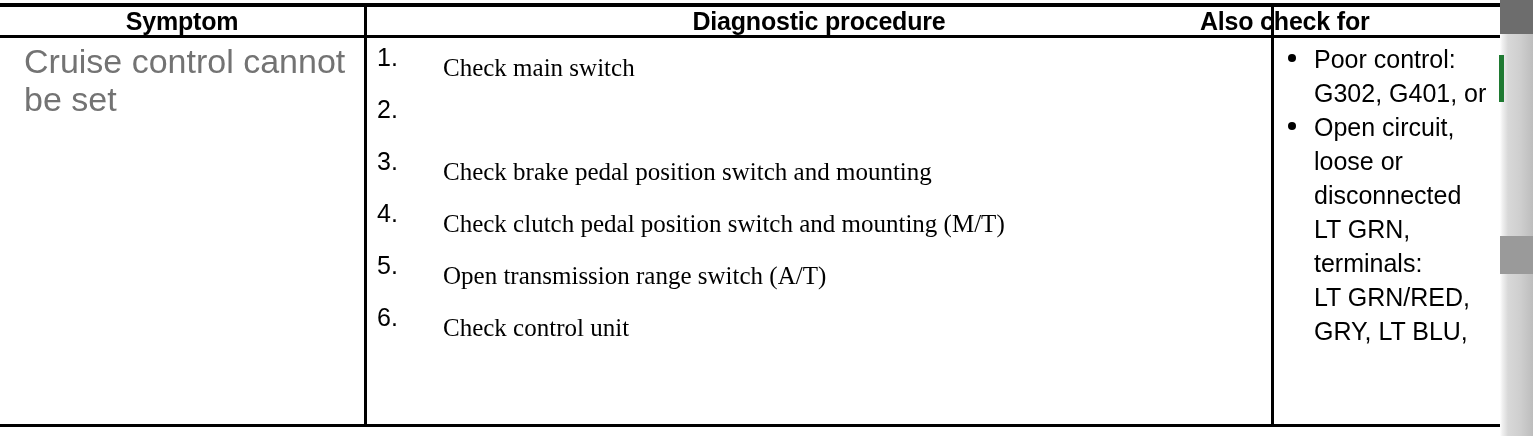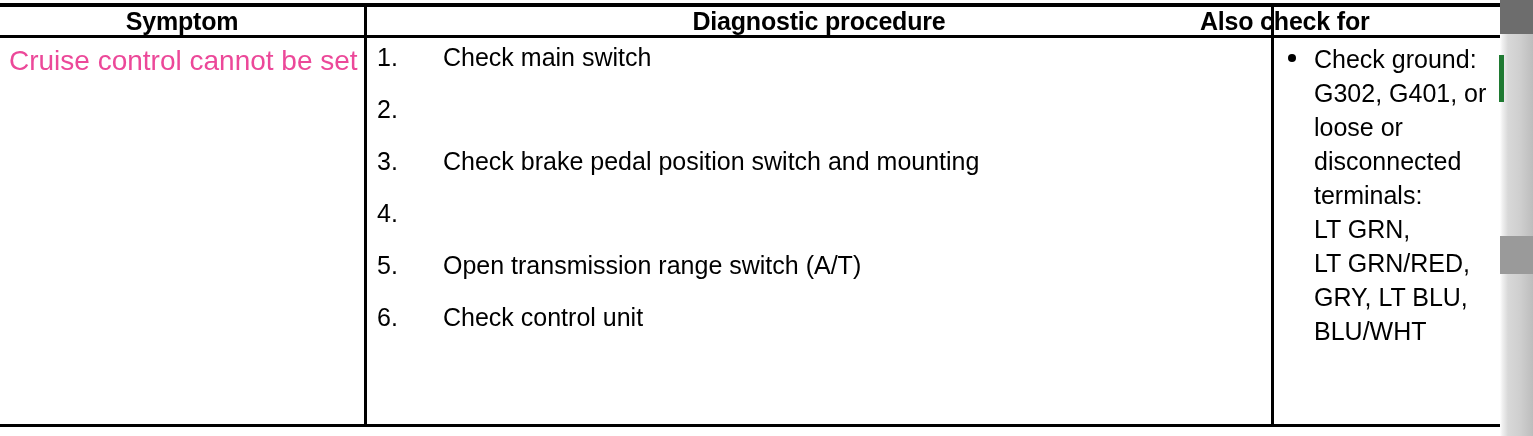--- a/index.html
+++ b/index.html
@@ -88,26 +88,26 @@
     text-align: center;
     letter-spacing: -0.2px;
   }
   .hdr-symptom   { left: 0px;    width: 364px; }
   .hdr-procedure { left: 367px;  width: 904px; }
   .hdr-also      { left: 1200px; width: 232px; text-align: left; }
 
   
   .col-symptom {
     position: absolute;
-    left: 9px;
+    left: 24px;
     top: 42px;
     width: 350px;
-    font-size: 28px;
+    font-size: 34px;
     line-height: 38px;
-    color: #ec4899;
+    color: #737373;
   }
 
   
   .col-procedure {
     position: absolute;
     left: 377px;
     top: 42px;
     width: 890px;
   }
   .proc-item {
@@ -121,21 +121,22 @@
   .proc-num {
     position: absolute;
     left: 0;
     top: 0;
     width: 52px;
     text-align: left;
   }
   .proc-text {
     position: absolute;
     left: 66px;
-    top: 0;
+    top: 11px;
+    font-family: Liberation Serif, serif;
   }
 
   
   .col-also {
     position: absolute;
     left: 1286px;
     top: 42px;
     width: 230px;
     font-size: 25px;
     line-height: 34px;
@@ -186,44 +187,48 @@
       </div>
       <div class="proc-item">
         <span class="proc-num">2.</span>
       </div>
       <div class="proc-item">
         <span class="proc-num">3.</span>
         <span class="proc-text">Check brake pedal position switch and mounting</span>
       </div>
       <div class="proc-item">
         <span class="proc-num">4.</span>
+        <span class="proc-text">Check clutch pedal position switch and mounting (M/T)</span>
       </div>
       <div class="proc-item">
         <span class="proc-num">5.</span>
         <span class="proc-text">Open transmission range switch (A/T)</span>
       </div>
       <div class="proc-item">
         <span class="proc-num">6.</span>
         <span class="proc-text">Check control unit</span>
       </div>
     </div>
 
     <div class="col-also">
       <div class="bullet-row">
         <span class="dot"></span>
-        <span>Check ground:</span>
+        <span>Poor control:</span>
       </div>
       <div class="cont-row">G302, G401, or</div>
+      <div class="bullet-row">
+        <span class="dot"></span>
+        <span>Open circuit,</span>
+      </div>
       <div class="cont-row">loose or</div>
       <div class="cont-row">disconnected</div>
+      <div class="cont-row">LT GRN,</div>
       <div class="cont-row">terminals:</div>
-      <div class="cont-row">LT GRN,</div>
       <div class="cont-row">LT GRN/RED,</div>
       <div class="cont-row">GRY, LT BLU,</div>
-      <div class="cont-row">BLU/WHT</div>
     </div>
 
   </div>
 
   <div class="scan-gutter"></div>
   <div class="scan-gutter-top"></div>
   <div class="scan-gutter-mid"></div>
   <div class="green-mark"></div>
 
 </div>

